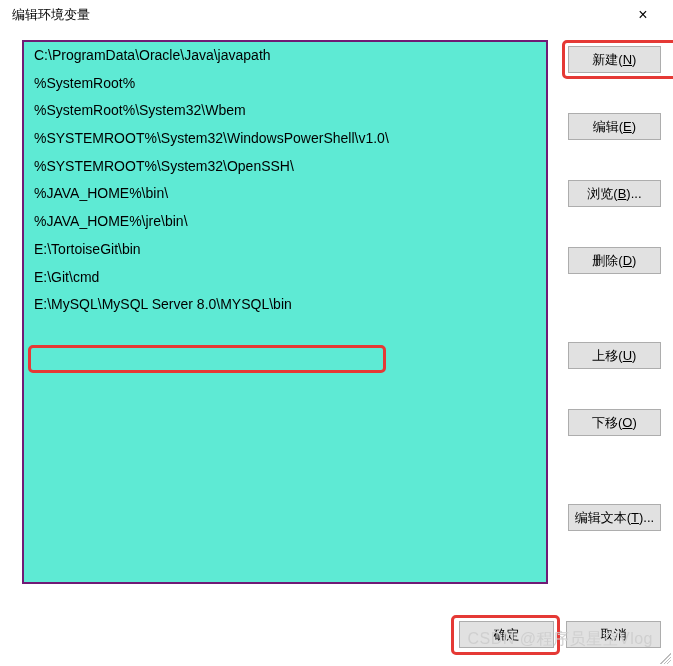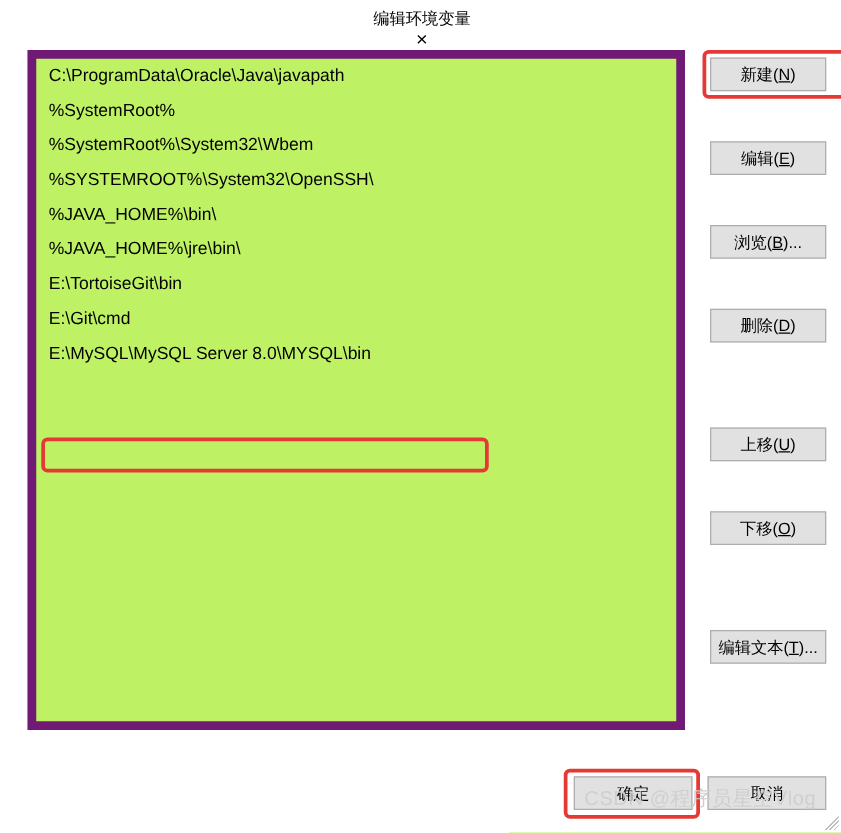--- a/index.html
+++ b/index.html
@@ -11,39 +11,38 @@
       height: 666px;
       overflow: hidden;
       position: relative;
     }
     .titlebar {
       display: flex;
       justify-content: space-between;
       align-items: center;
       padding: 6px 10px 6px 12px;
       height: 30px;
-      flex-direction: column;
     }
     .close-btn {
       font-size: 16px;
       width: 40px;
       text-align: center;
       cursor: pointer;
       font-family: Arial, sans-serif;
     }
     .content {
       padding: 10px 12px 12px 22px;
       display: flex;
       gap: 20px;
     }
     .listbox {
       width: 592px;
       height: 544px;
-      border: 7px solid #701a75;
-      background: #bef264;
+      border: 2px solid #701a75;
+      background: #5eead4;
       position: relative;
     }
     .list-item {
       padding: 3px 8px 3px 10px;
       font-size: 14px;
       line-height: 1.55;
       color: #000;
       cursor: default;
       white-space: nowrap;
       overflow: hidden;
@@ -131,20 +130,21 @@
 <div class="titlebar">
   <span>编辑环境变量</span>
   <span class="close-btn">×</span>
 </div>
 
 <div class="content">
   <div class="listbox">
     <div class="list-item">C:\ProgramData\Oracle\Java\javapath</div>
     <div class="list-item">%SystemRoot%</div>
     <div class="list-item">%SystemRoot%\System32\Wbem</div>
+    <div class="list-item">%SYSTEMROOT%\System32\WindowsPowerShell\v1.0\</div>
     <div class="list-item">%SYSTEMROOT%\System32\OpenSSH\</div>
     <div class="list-item">%JAVA_HOME%\bin\</div>
     <div class="list-item">%JAVA_HOME%\jre\bin\</div>
     <div class="list-item">E:\TortoiseGit\bin</div>
     <div class="list-item">E:\Git\cmd</div>
     <div class="list-item">E:\MySQL\MySQL Server 8.0\MYSQL\bin</div>
     <div class="hl-red hl-list"></div>
   </div>
 
   <div class="sidebar">

